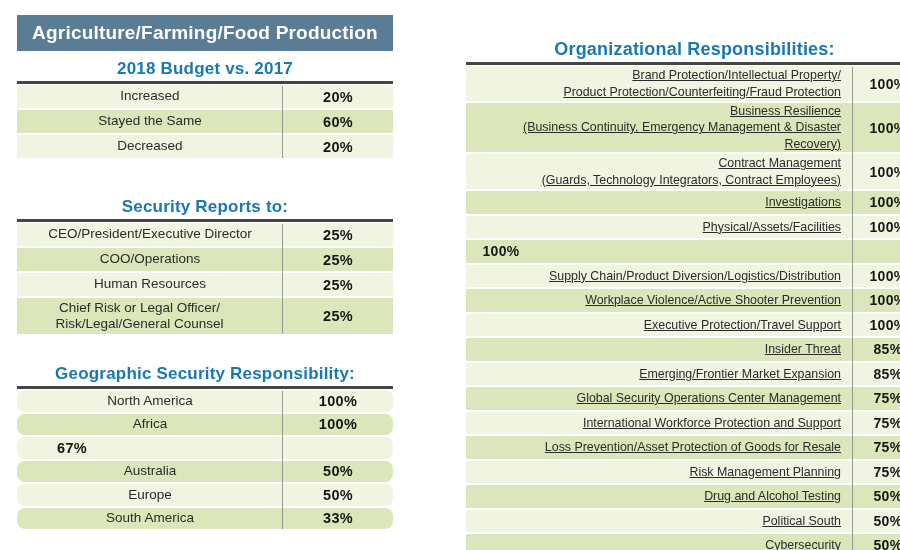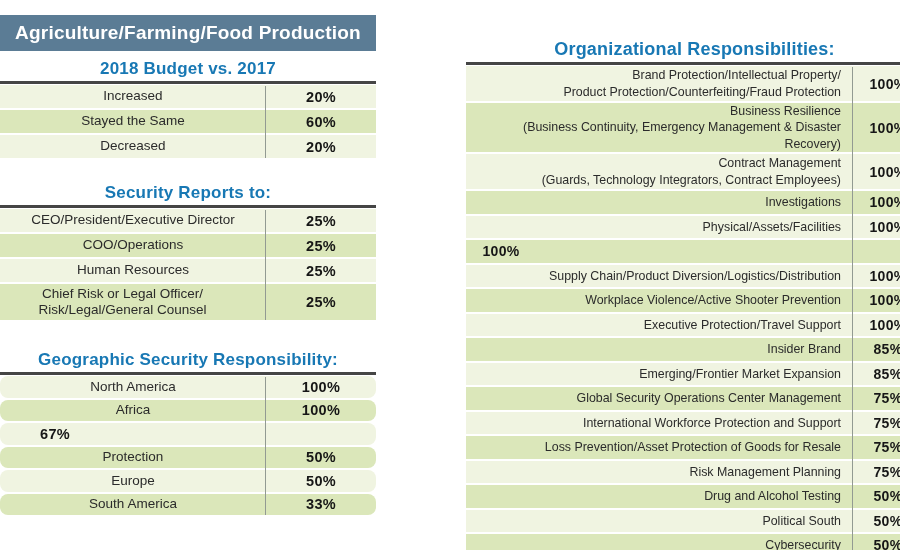--- a/index.html
+++ b/index.html
@@ -1,34 +1,34 @@
 <!DOCTYPE html>
 <html style="--header-bar-bg: #5b7c95; --header-bar-text: #ffffff; --heading-blue: #1878b4; --row-light: #f0f4e1; --row-dark: #dbe7ba; --top-border: #454545; --divider: #929a92; --label-text: #2b2b2b; --value-text: #161616;"><head>
 <meta charset="utf-8">
 <style>
   html,body{margin:0;padding:0;}
   body{
     width:900px;height:550px;background:#ffffff;position:relative;overflow:hidden;
     font-family:"Liberation Sans", sans-serif;
     -webkit-font-smoothing:antialiased;
   }
-  .left-col{position:absolute;left:0;top:15px;width:376px;}
+  .left-col{position:absolute;left:17px;top:15px;width:376px;}
   .right-col{position:absolute;left:428px;top:36px;width:457px;padding-left:38px;}
 
   .sector-header{
     background:var(--header-bar-bg,#5b7c95);color:var(--header-bar-text,#ffffff);
     font-weight:bold;font-size:19px;height:36px;letter-spacing:.2px;
     display:flex;align-items:center;justify-content:center;
   }
   .sec-title{
     color:var(--heading-blue,#1878b4);font-weight:bold;text-align:center;
     letter-spacing:.2px;
   }
   .t1-title{margin-top:5px;font-size:17px;height:25px;line-height:25px;}
-  .t2-title{margin-top:22px;font-size:17px;height:25px;line-height:25px;}
+  .t2-title{margin-top:36px;font-size:17px;height:25px;line-height:25px;}
   .t3-title{margin-top:27px;font-size:17px;height:25px;line-height:25px;}
   .right-title{font-size:18px;height:26px;line-height:26px;}
 
   .gtable{position:relative;border-top:3px solid var(--top-border,#454545);padding-top:1px;}
   .trow{display:flex;margin-bottom:2px;}
   .trow:last-of-type{margin-bottom:0;}
   .light{background:var(--row-light,#f0f4e1);}
   .dark{background:var(--row-dark,#dbe7ba);}
   .cell{display:flex;}
   .label{
@@ -42,21 +42,21 @@
   .vdivider{position:absolute;top:2px;bottom:0;right:110px;width:1.5px;background:var(--divider,#929a92);}
 
   .left-col .trow{min-height:23px;}
   .left-col .trow.multi{min-height:36px;gap:21px;}
   .t3 .trow{min-height:21.5px;border-radius:8px;}
 
   .org .trow{min-height:22.5px;}
   .org .trow.multi{min-height:35px;}
   .org .label{
     align-items:flex-end;text-align:right;padding-right:12px;box-sizing:border-box;
-    font-size:12.4px;line-height:1.32;
+    font-size:12.4px;line-height:1.32;text-decoration:underline;
   }
   .org .value{width:70px;font-size:14px;}
   .org .vdivider{right:70px;}
 </style>
 </head>
 <body>
 
 <div class="left-col">
   <div class="sector-header">Agriculture/Farming/Food Production</div>
 
@@ -125,21 +125,21 @@
         <div class="cell label">
           <div>Africa</div>
         </div>
         <div class="cell value">100%</div>
       </div>
       <div class="trow light">
         <div class="cell value">67%</div>
       </div>
       <div class="trow dark">
         <div class="cell label">
-          <div>Protection</div>
+          <div>Australia</div>
         </div>
         <div class="cell value">50%</div>
       </div>
       <div class="trow light">
         <div class="cell label">
           <div>Europe</div>
         </div>
         <div class="cell value">50%</div>
       </div>
       <div class="trow dark">
@@ -204,21 +204,21 @@
         <div class="cell value">100%</div>
       </div>
       <div class="trow light">
         <div class="cell label">
           <div>Executive Protection/Travel Support</div>
         </div>
         <div class="cell value">100%</div>
       </div>
       <div class="trow dark">
         <div class="cell label">
-          <div>Insider Brand</div>
+          <div>Insider Threat</div>
         </div>
         <div class="cell value">85%</div>
       </div>
       <div class="trow light">
         <div class="cell label">
           <div>Emerging/Frontier Market Expansion</div>
         </div>
         <div class="cell value">85%</div>
       </div>
       <div class="trow dark">

